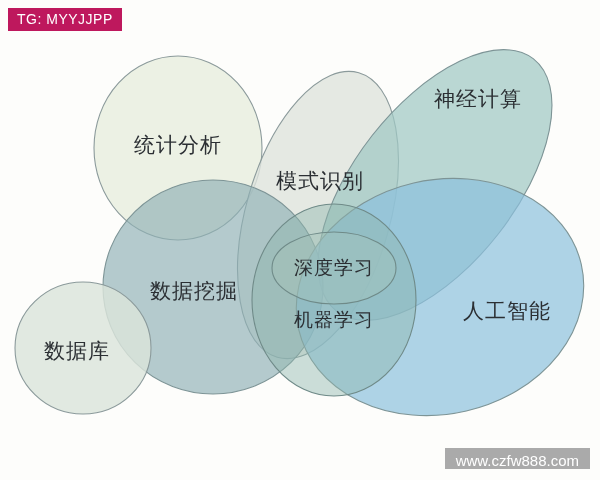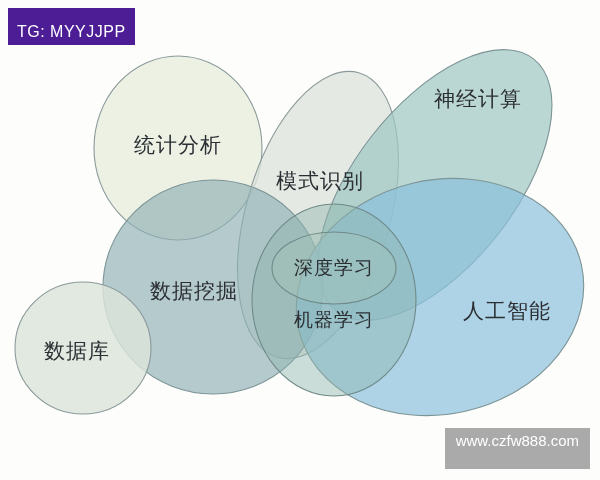--- a/index.html
+++ b/index.html
@@ -12,37 +12,37 @@
     width: 600px;
     height: 480px;
     background: #fdfdfb;
     overflow: hidden;
     font-family: "DejaVu Sans", "Liberation Sans", sans-serif;
   }
   .tg-tag {
     position: absolute;
     left: 8px;
     top: 8px;
-    background: #4c1d95;
+    background: #be185d;
     color: #ffffff;
-    font-size: 16px;
+    font-size: 14px;
     letter-spacing: 0.5px;
-    padding: 16px 9px 5px 9px;
+    padding: 4px 9px 5px 9px;
     line-height: 1;
     z-index: 40;
     font-family: "Liberation Sans", sans-serif;
   }
   .watermark {
     position: absolute;
     right: 10px;
     bottom: 11px;
     background: #aaaaaa;
     color: #ffffff;
     font-size: 15px;
-    padding: 5px 11px 21px 11px;
+    padding: 5px 11px 1px 11px;
     line-height: 1;
     z-index: 40;
     font-family: "Liberation Sans", sans-serif;
   }
   #venn {
     position: absolute;
     left: 0;
     top: 0;
   }
   .venn-label {

